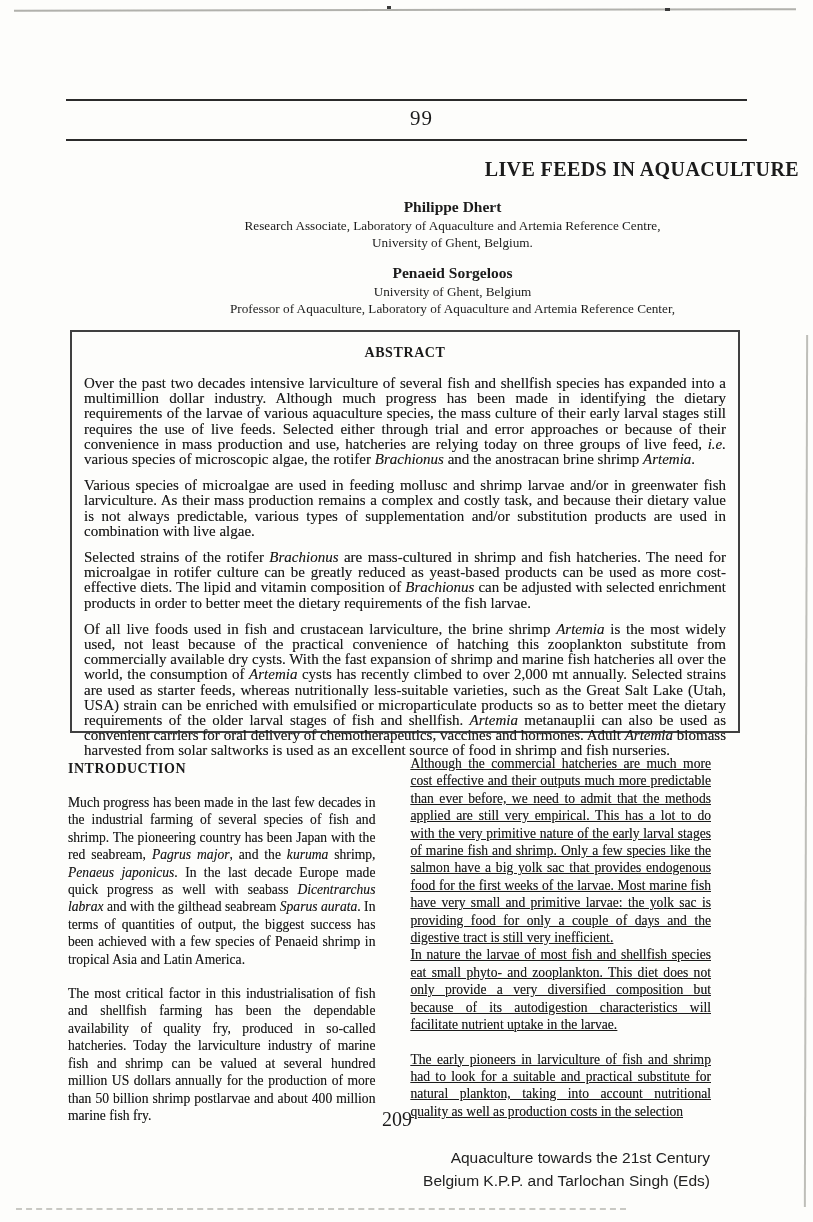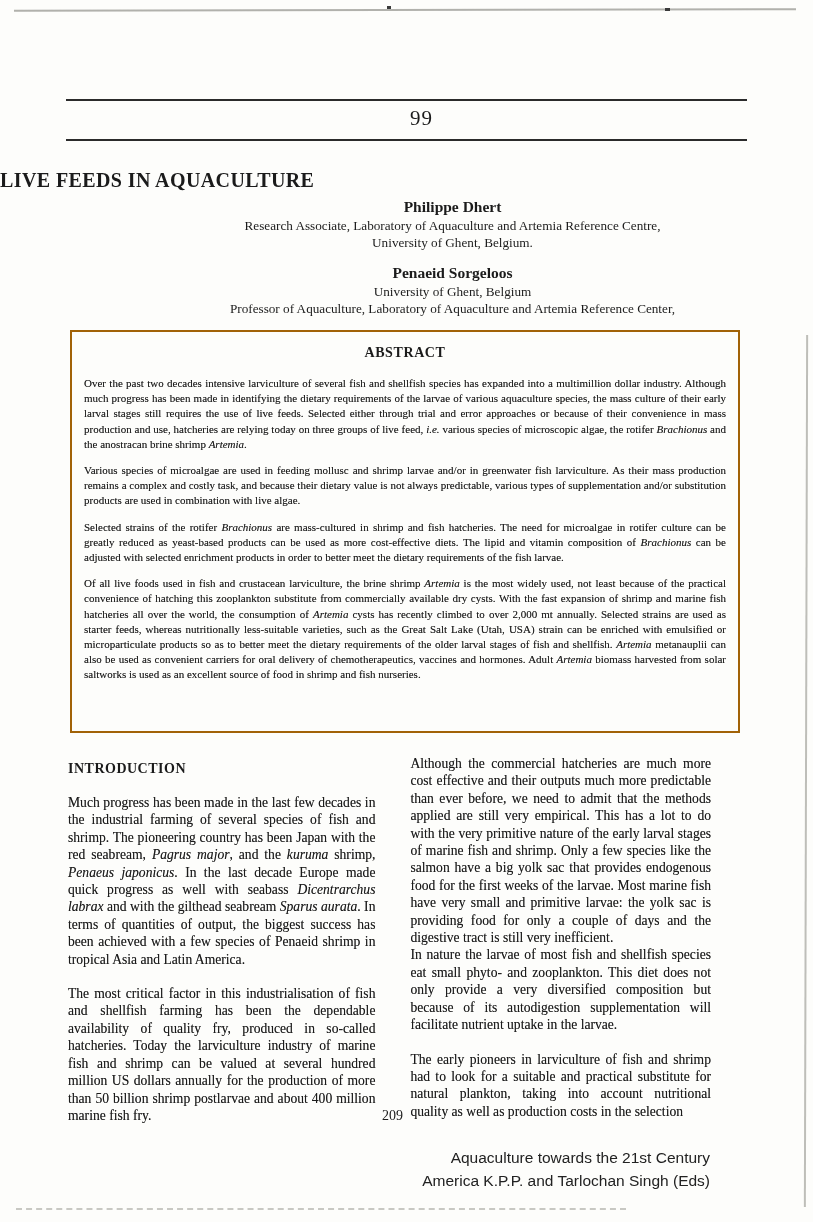--- a/index.html
+++ b/index.html
@@ -16,45 +16,45 @@
   .scan-top{top:9px;left:14px;width:782px;height:2px;background:#979792;opacity:.75;transform:rotate(-0.12deg);}
   .speck-1{top:6px;left:387px;width:4px;height:3px;background:#3a3a3a;}
   .speck-2{top:8px;left:665px;width:5px;height:3px;background:#3a3a3a;}
   .scan-right{left:805px;top:335px;width:2px;height:872px;background:#b3b3ad;opacity:.85;transform:rotate(0.15deg);}
   .scan-bottom{top:1208px;left:16px;width:610px;height:0;border-top:2px dashed #9d9d96;opacity:.55;}
   
   .rule{left:66px;width:681px;height:2px;background:#2b2b2b;}
   .rule-1{top:99px;}
   .rule-2{top:139px;}
   .page-number{top:106px;left:15px;width:813px;text-align:center;font-size:21px;letter-spacing:1px;}
-  .paper-title{top:158px;left:0;width:799px;text-align:left;font-size:20px;font-weight:bold;letter-spacing:.4px;margin-top:11px;}
+  .paper-title{top:158px;left:0;width:799px;text-align:right;font-size:20px;font-weight:bold;letter-spacing:.4px;}
   .author-block{left:0;width:813px;text-align:center;padding-left:46px;}
   .author-1{top:196px;}
   .author-2{top:262px;}
   .author-name{font-size:15.5px;font-weight:bold;line-height:21px;}
   .author-aff{font-size:13.2px;line-height:17px;}
   
   .abstract-box{
     top:330px;left:70px;width:670px;height:403px;
-    box-sizing:border-box;border:2px solid #a16207;
+    box-sizing:border-box;border:2px solid #404040;
     padding:10px 12px 0 12px;
     background:transparent;
   }
   .abstract-heading{text-align:center;font-size:14px;font-weight:bold;letter-spacing:.6px;margin:3px 0 15px 0;}
-  .abstract-box p{font-size:11px;line-height:15.2px;text-align:justify;margin:4px 0 11px 0;text-shadow:0 0 .4px rgba(0,0,0,.45);}
+  .abstract-box p{font-size:15px;line-height:15.2px;text-align:justify;margin:4px 0 11px 0;text-shadow:0 0 .4px rgba(0,0,0,.45);}
   
   .columns{top:755px;left:68px;width:643px;display:flex;gap:35px;}
   .col-left{width:313px;}
-  .col-right{width:306px;}
+  .col-right{width:306px;text-decoration:underline;}
   .section-heading{font-size:14px;font-weight:bold;letter-spacing:.5px;margin:6px 0 17px 0;}
   .columns p{font-size:13.6px;line-height:17.4px;text-align:justify;margin:0 0 17px 0;text-shadow:0 0 .4px rgba(0,0,0,.45);}
   .columns p.no-gap{margin-bottom:0;}
   .columns p.last{margin-bottom:0;}
   
-  .footer-page-ref{top:1108px;left:382px;font-size:14px;}
+  .footer-page-ref{top:1108px;left:382px;font-size:20px;}
   .footer-block{
     top:1147px;left:300px;width:410px;text-align:right;
     font-family:"Liberation Sans","DejaVu Sans",sans-serif;
     font-size:15.5px;line-height:22.5px;color:#222;
   }
   i{font-style:italic;}
 </style>
 </head>
 <body>
 
@@ -90,22 +90,22 @@
 </div>
 
 <div class="abs columns">
   <div class="col-left">
     <div class="section-heading">INTRODUCTION</div>
     <p>Much progress has been made in the last few decades in the industrial farming of several species of fish and shrimp. The pioneering country has been Japan with the red seabream, <i>Pagrus major</i>, and the <i>kuruma</i> shrimp, <i>Penaeus japonicus</i>. In the last decade Europe made quick progress as well with seabass <i>Dicentrarchus labrax</i> and with the gilthead seabream <i>Sparus aurata</i>. In terms of quantities of output, the biggest success has been achieved with a few species of Penaeid shrimp in tropical Asia and Latin America.</p>
     <p class="last">The most critical factor in this industrialisation of fish and shellfish farming has been the dependable availability of quality fry, produced in so-called hatcheries. Today the larviculture industry of marine fish and shrimp can be valued at several hundred million US dollars annually for the production of more than 50 billion shrimp postlarvae and about 400 million marine fish fry.</p>
   </div>
   <div class="col-right">
     <p class="no-gap">Although the commercial hatcheries are much more cost effective and their outputs much more predictable than ever before, we need to admit that the methods applied are still very empirical. This has a lot to do with the very primitive nature of the early larval stages of marine fish and shrimp. Only a few species like the salmon have a big yolk sac that provides endogenous food for the first weeks of the larvae. Most marine fish have very small and primitive larvae: the yolk sac is providing food for only a couple of days and the digestive tract is still very inefficient.</p>
-    <p>In nature the larvae of most fish and shellfish species eat small phyto- and zooplankton. This diet does not only provide a very diversified composition but because of its autodigestion supplementation will facilitate nutrient uptake in the larvae.</p>
+    <p>In nature the larvae of most fish and shellfish species eat small phyto- and zooplankton. This diet does not only provide a very diversified composition but because of its autodigestion characteristics will facilitate nutrient uptake in the larvae.</p>
     <p class="last">The early pioneers in larviculture of fish and shrimp had to look for a suitable and practical substitute for natural plankton, taking into account nutritional quality as well as production costs in the selection</p>
   </div>
 </div>
 
 <div class="abs footer-page-ref">209</div>
 <div class="abs footer-block">
   <div>Aquaculture towards the 21st Century</div>
-  <div>America K.P.P. and Tarlochan Singh (Eds)</div>
+  <div>Belgium K.P.P. and Tarlochan Singh (Eds)</div>
 </div>
 
 </body></html>

